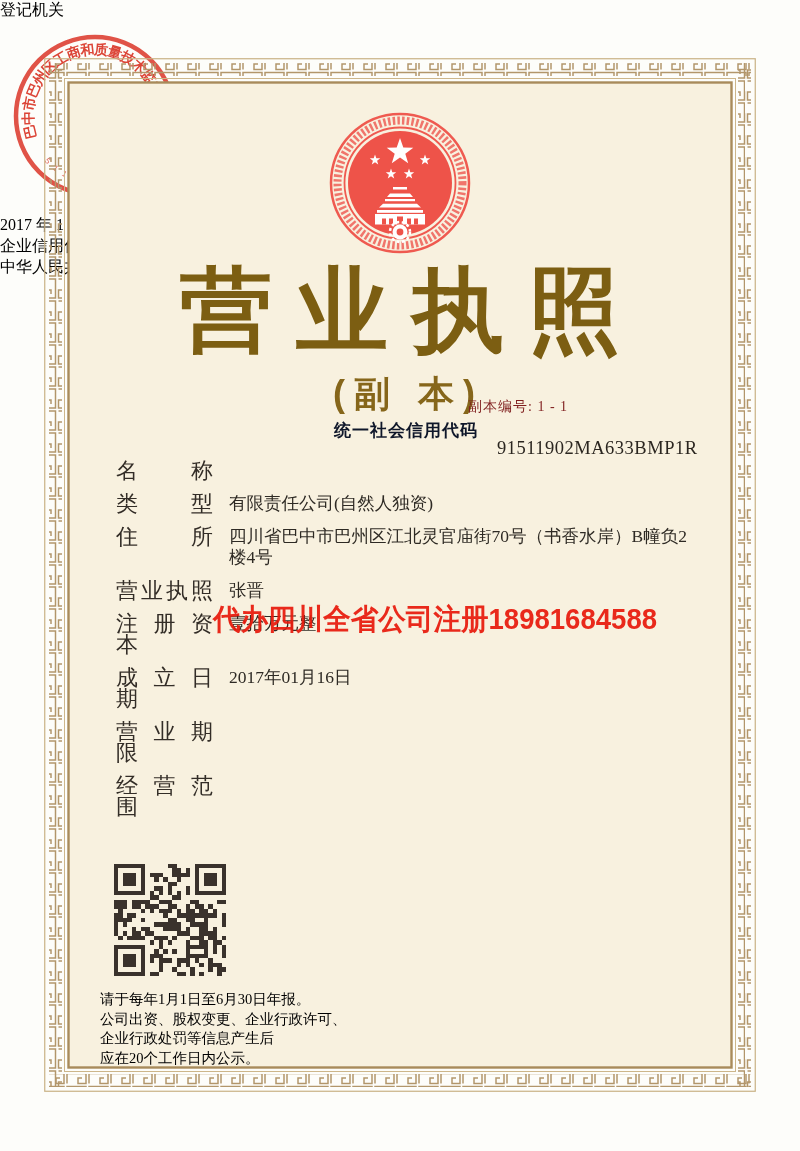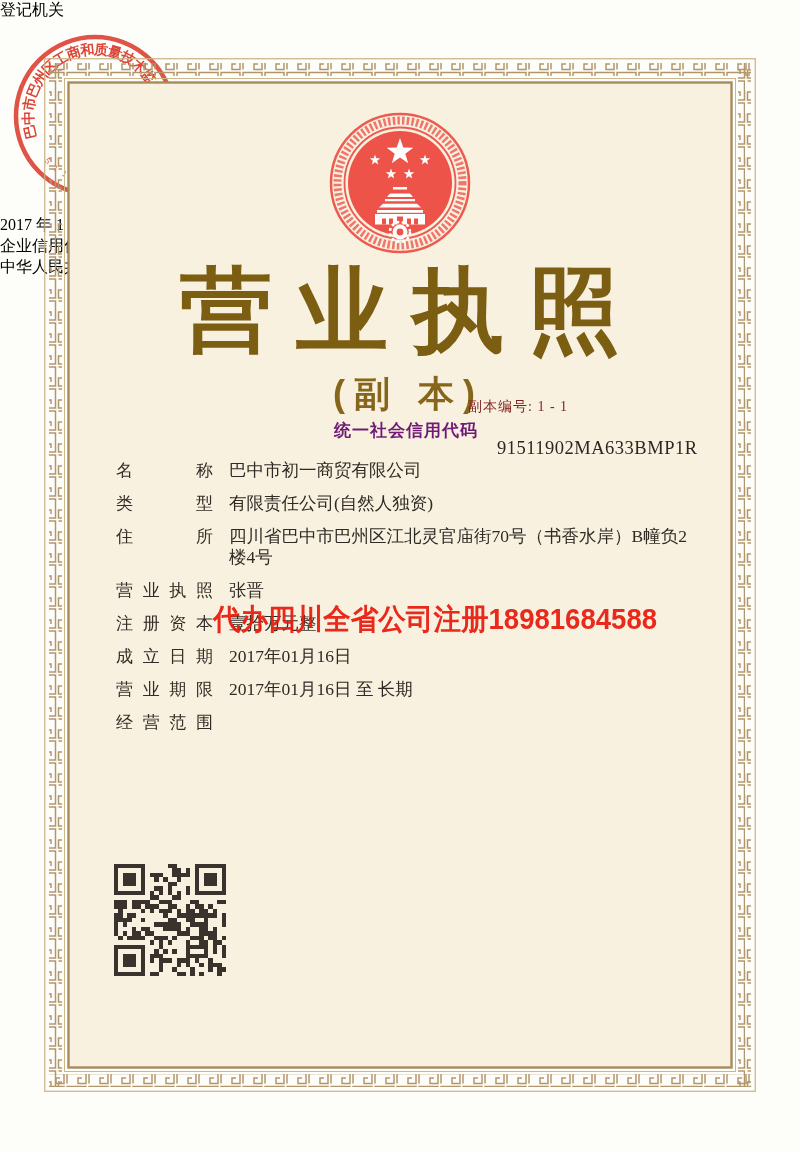--- a/index.html
+++ b/index.html
@@ -12,26 +12,26 @@
   .doc-title{position:absolute;left:0;right:0;top:264px;text-align:center;
     font-family:"Liberation Sans","DejaVu Sans",sans-serif;
     font-size:92px;line-height:1;font-weight:900;color:#7c5e12;
     letter-spacing:24px;padding-left:24px;}
   .doc-subtitle{position:absolute;left:0;right:0;top:370px;text-align:center;
     font-family:"Liberation Sans","DejaVu Sans",sans-serif;
     font-size:36px;font-weight:700;color:#86661a;letter-spacing:9px;padding-left:17px;}
   .copy-number{position:absolute;left:468px;top:388px;font-size:14px;color:#7f1d1d;letter-spacing:1px;margin-top:10px;}
   .credit-label{position:absolute;left:334px;top:419px;
     font-family:"Liberation Sans","DejaVu Sans",sans-serif;
-    font-size:17px;font-weight:700;color:#701a75;letter-spacing:1px;}
+    font-size:17px;font-weight:700;color:#0f172a;letter-spacing:1px;}
   .credit-code{position:absolute;left:497px;top:438px;font-size:18.5px;color:#2b2620;letter-spacing:0.5px;}
   
   .fields{position:absolute;left:116px;top:460px;width:576px;}
   .field-row{display:flex;margin-bottom:12px;}
-  .field-label{width:97px;flex:0 0 97px;font-size:17px;line-height:21px;color:#332d27;
+  .field-label{width:97px;flex:0 0 97px;font-size:22px;line-height:21px;color:#332d27;
     text-align:justify;text-align-last:justify;}
   .field-value{flex:1;margin-left:16px;font-size:17.5px;line-height:21px;color:#2e2a24;}
   
   .watermark{position:absolute;left:213px;top:600px;white-space:nowrap;
     font-family:"Liberation Sans","DejaVu Sans",sans-serif;
     font-size:29px;font-weight:700;color:#e8190b;
     transform:scaleX(0.95);transform-origin:left center;opacity:0.92;}
   
   .qr{position:absolute;left:114px;top:864px;}
   .annual-note{position:absolute;left:100px;top:990px;font-size:14.5px;line-height:19.5px;color:#45'3d35;}
@@ -114,21 +114,20 @@
   <div class="copy-number">副本编号: 1 - 1</div>
 
   
   <div class="credit-label">统一社会信用代码</div>
   <div class="credit-code">91511902MA633BMP1R</div>
 
   
   <div class="fields">
     <div class="field-row">
       <div class="field-label">名 称</div>
-      <div class="field-value">巴中市初一商贸有限公司</div>
     </div>
 
     <div class="field-row">
       <div class="field-label">类 型</div>
       <div class="field-value">有限责任公司(自然人独资)</div>
     </div>
 
     <div class="field-row">
       <div class="field-label">住 所</div>
       <div class="field-value">四川省巴中市巴州区江北灵官庙街70号（书香水岸）B幢负2楼4号</div>
@@ -144,21 +143,20 @@
       <div class="field-value">壹拾万元整</div>
     </div>
 
     <div class="field-row">
       <div class="field-label">成 立 日 期</div>
       <div class="field-value">2017年01月16日</div>
     </div>
 
     <div class="field-row">
       <div class="field-label">营 业 期 限</div>
-      <div class="field-value">2017年01月16日  至 长期</div>
     </div>
 
     <div class="field-row">
       <div class="field-label">经 营 范 围</div>
     </div>
   </div>
   
 
   
   <div class="watermark">代办四川全省公司注册18981684588</div>
@@ -470,20 +468,26 @@
       <rect x="8" y="24" width="1" height="1" fill="#3a322c"></rect>
       <rect x="9" y="24" width="1" height="1" fill="#3a322c"></rect>
       <rect x="14" y="24" width="1" height="1" fill="#3a322c"></rect>
       <rect x="15" y="24" width="1" height="1" fill="#3a322c"></rect>
       <rect x="17" y="24" width="1" height="1" fill="#3a322c"></rect>
       <rect x="19" y="24" width="1" height="1" fill="#3a322c"></rect>
       <rect x="23" y="24" width="1" height="1" fill="#3a322c"></rect>
     </svg>
 
   
+  <div class="annual-note">
+    <div>请于每年1月1日至6月30日年报。</div>
+    <div>公司出资、股权变更、企业行政许可、</div>
+    <div>企业行政处罚等信息产生后</div>
+    <div>应在20个工作日内公示。</div>
+  </div>
 
   
   <div class="registrar">登记机关</div>
 
   <svg class="seal" width="190" height="190" viewBox="0 0 190 190">
     <circle cx="95" cy="95" r="79" fill="none" stroke="#e05347" stroke-width="4.5"></circle>
     <path id="sealArc" d="M 36.7,116.2 A 62,62 0 1 1 153.3,116.2" fill="none"></path>
     <path id="sealBottomArc" d="M 39.3,134 A 68,68 0 0 0 150.7,134" fill="none"></path>
     <text font-size="14" fill="#dc4537" font-family="Liberation Sans, DejaVu Sans, sans-serif" font-weight="700">
       <textPath href="#sealArc" startOffset="0" textLength="236">巴中市巴州区工商和质量技术监督管理局</textPath>

